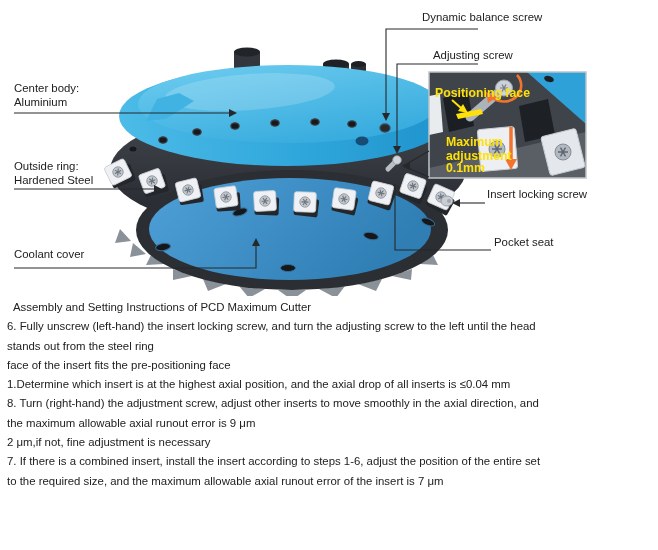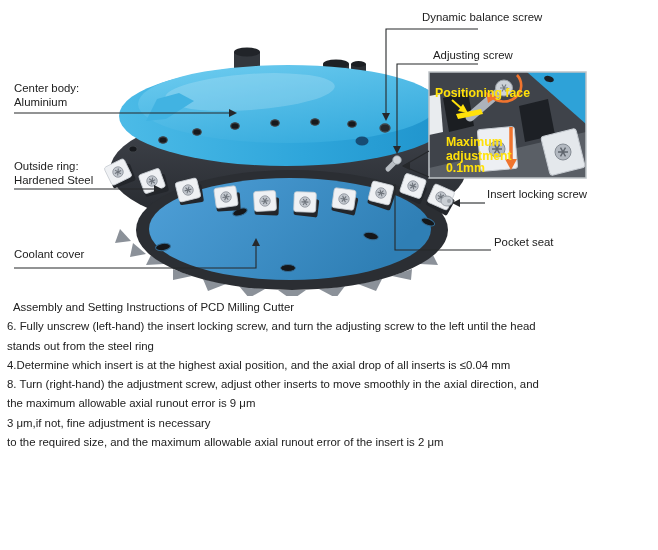--- a/index.html
+++ b/index.html
@@ -197,23 +197,25 @@
     <text class="callout-text" x="14" y="92">Center body:</text>
     <text class="callout-text" x="14" y="106">Aluminium</text>
     <text class="callout-text" x="14" y="170">Outside ring:</text>
     <text class="callout-text" x="14" y="184">Hardened Steel</text>
     <text class="callout-text" x="14" y="258">Coolant cover</text>
     <text class="callout-text" x="487" y="198">Insert locking screw</text>
     <text class="callout-text" x="494" y="246">Pocket seat</text>
   </svg>
 
   <div class="instructions">
-    <div class="ins-line ins-title">Assembly and Setting Instructions of PCD Milling Cutter</div>
+    <div class="ins-line ins-title">Assembly and Setting Instructions of PCD Maximum Cutter</div>
     <div class="ins-line">6. Fully unscrew (left-hand) the insert locking screw, and turn the adjusting screw to the left until the head</div>
     <div class="ins-line">stands out from the steel ring</div>
-    <div class="ins-line">4.Determine which insert is at the highest axial position, and the axial drop of all inserts is ≤0.04 mm</div>
+    <div class="ins-line">face of the insert fits the pre-positioning face</div>
+    <div class="ins-line">1.Determine which insert is at the highest axial position, and the axial drop of all inserts is ≤0.04 mm</div>
     <div class="ins-line">8. Turn (right-hand) the adjustment screw, adjust other inserts to move smoothly in the axial direction, and</div>
     <div class="ins-line">the maximum allowable axial runout error is 9 μm</div>
-    <div class="ins-line">3 μm,if not, fine adjustment is necessary</div>
-    <div class="ins-line">to the required size, and the maximum allowable axial runout error of the insert is 2 μm</div>
+    <div class="ins-line">2 μm,if not, fine adjustment is necessary</div>
+    <div class="ins-line">7. If there is a combined insert, install the insert according to steps 1-6, adjust the position of the entire set</div>
+    <div class="ins-line">to the required size, and the maximum allowable axial runout error of the insert is 7 μm</div>
   </div>
 
 </div>
 
 </body></html>

